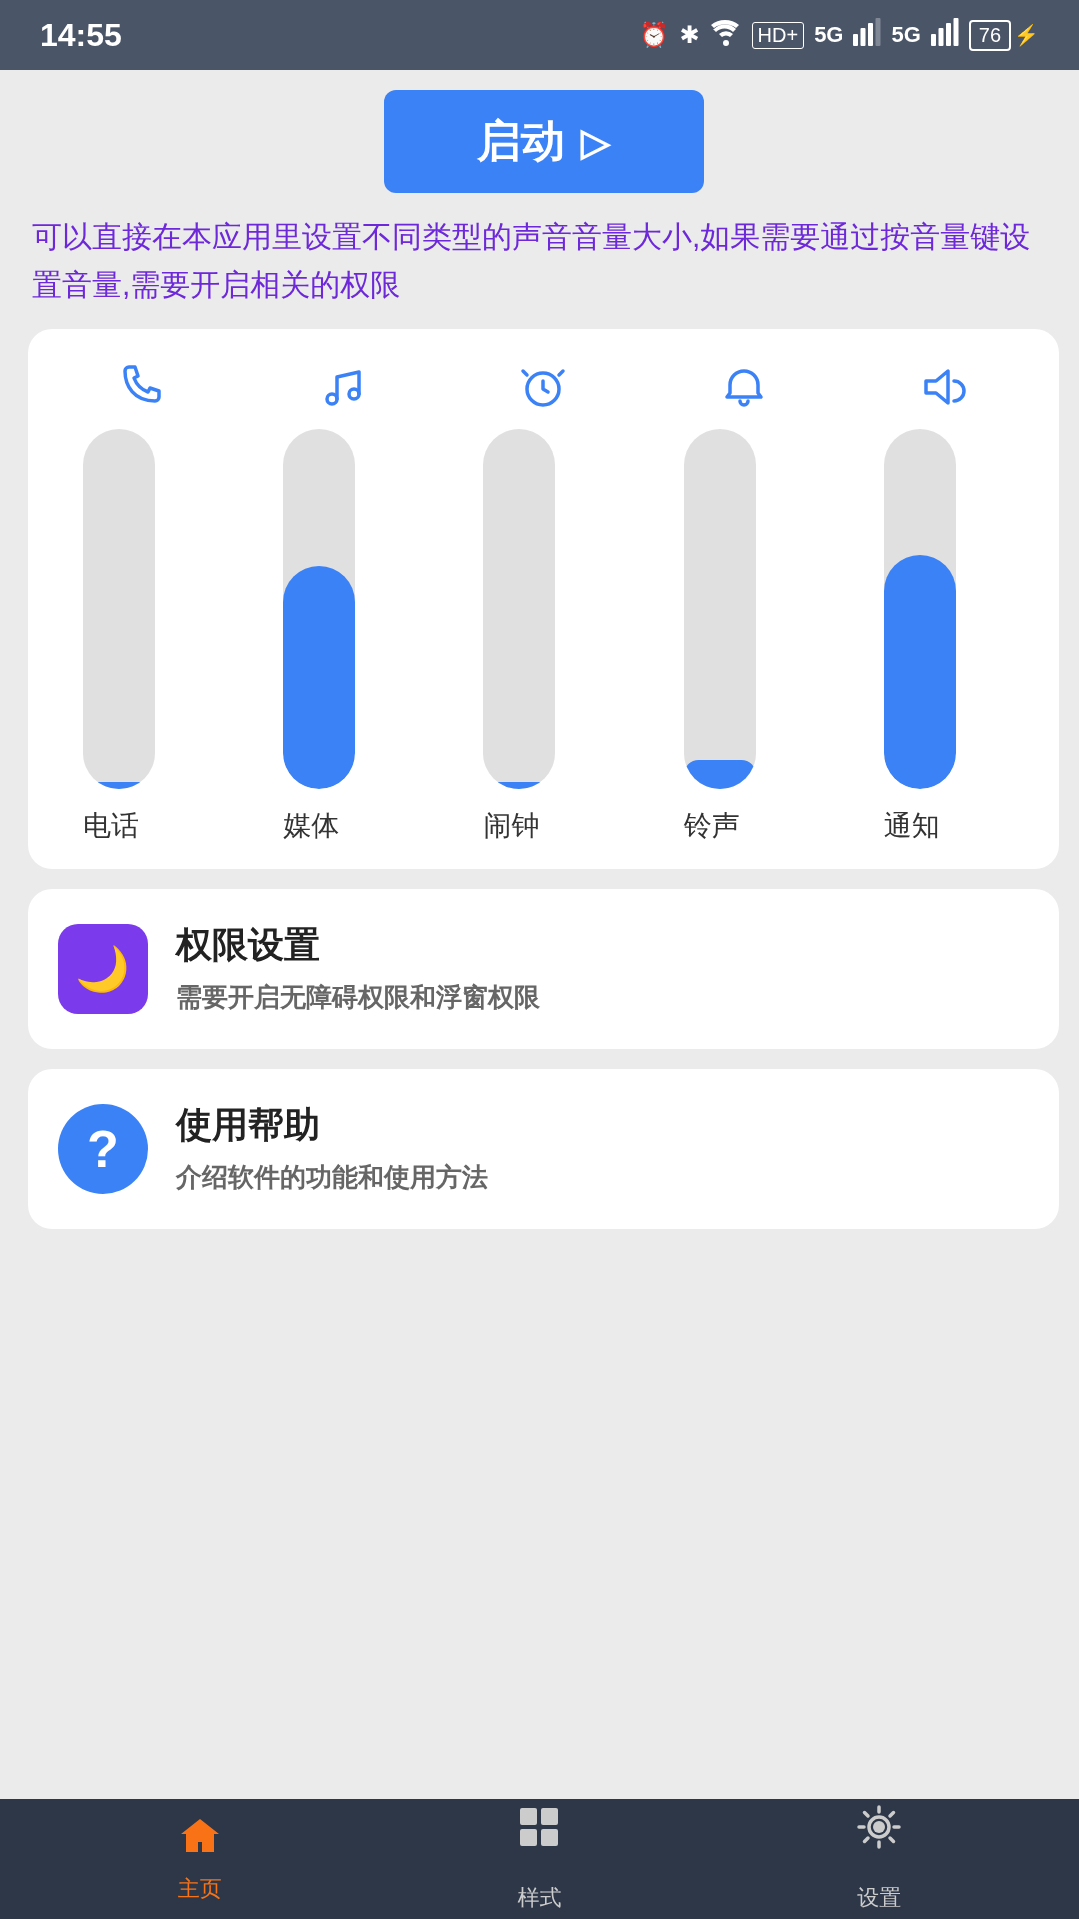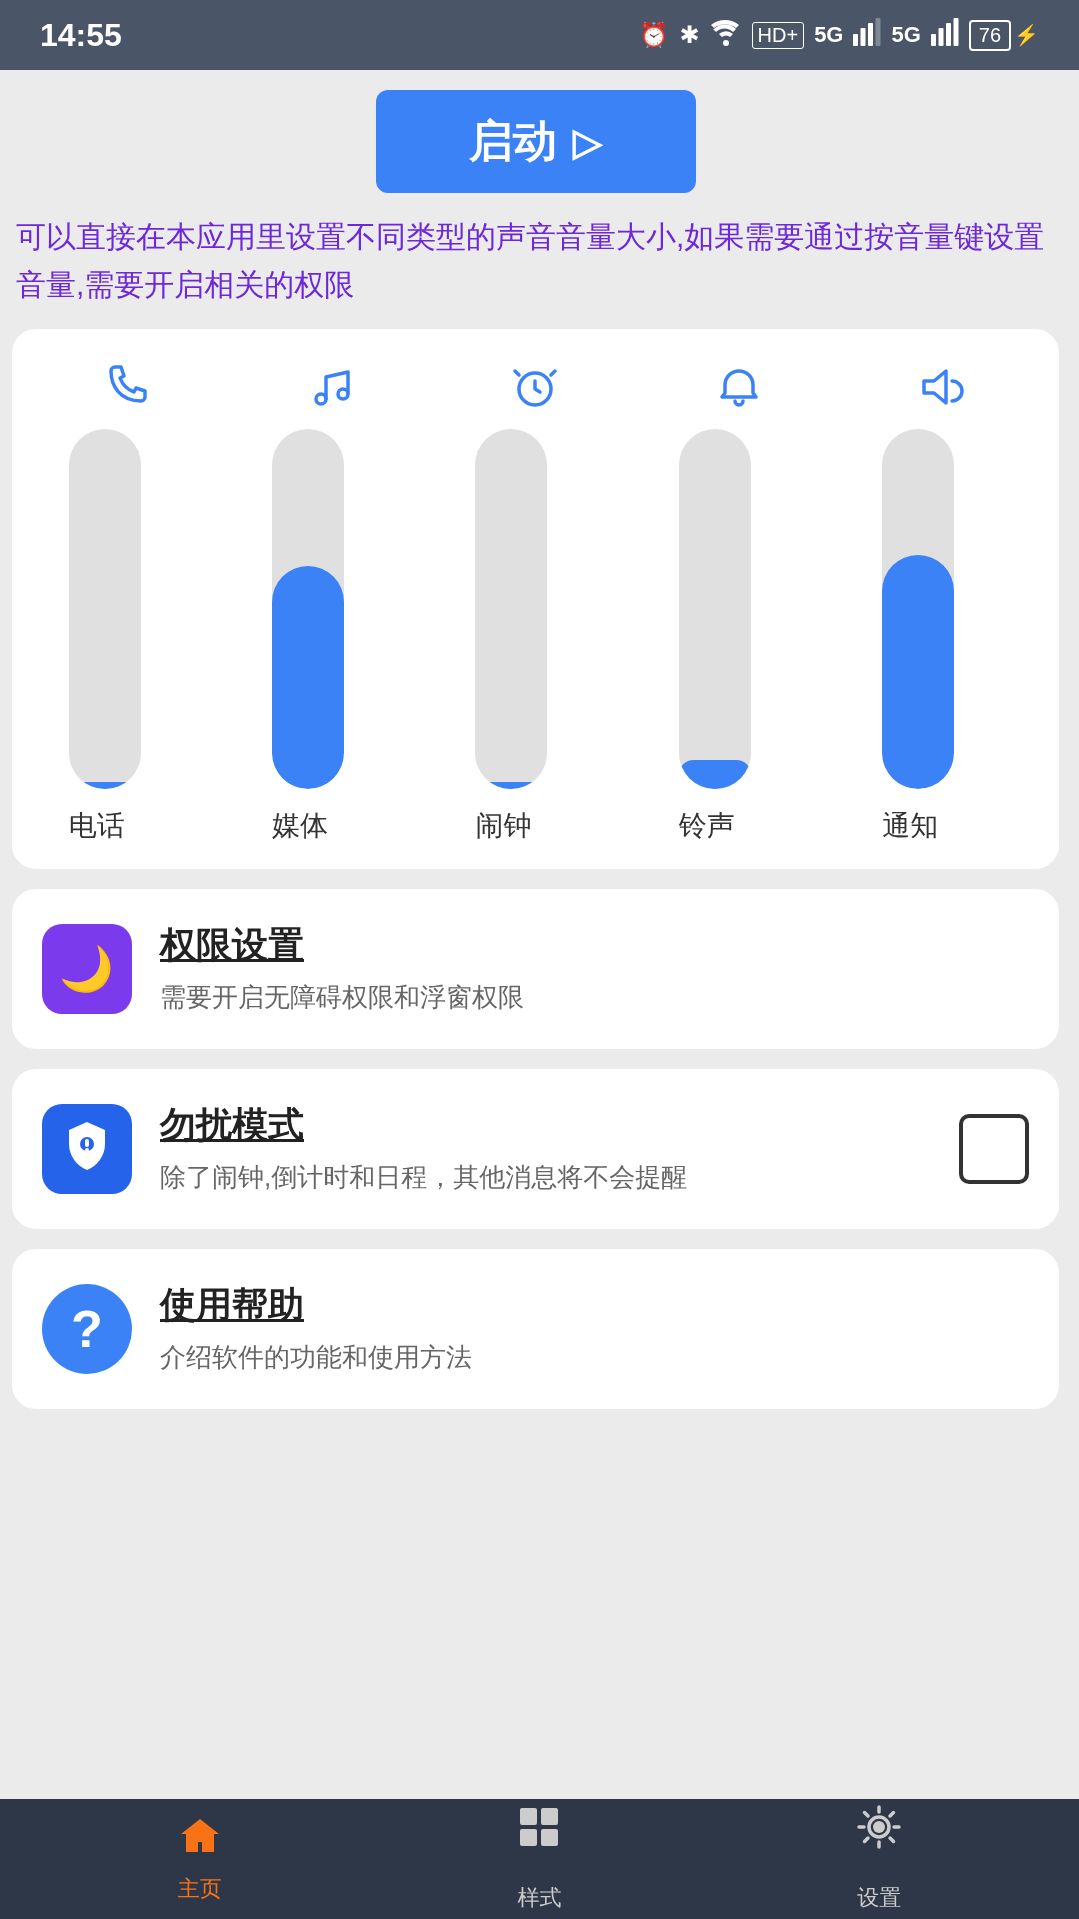--- a/index.html
+++ b/index.html
@@ -25,21 +25,21 @@
       font-size: 28px;
       font-weight: 500;
     }
     .status-bar-time { font-size: 32px; font-weight: 600; }
     .status-bar-icons { display: flex; align-items: center; gap: 10px; font-size: 24px; }
 
     
     .main-content {
       flex: 1;
       background: #ebebeb;
-      padding: 20px 20px 0 12px;
+      padding: 20px 20px 0 28px;
       display: flex;
       flex-direction: column;
       gap: 20px;
     }
 
     
     .start-button {
       background: #3b82f6;
       color: white;
       font-size: 44px;
@@ -120,22 +120,22 @@
       display: flex;
       align-items: center;
       justify-content: center;
       flex-shrink: 0;
       font-size: 44px;
     }
     .icon-purple { background: #7c3aed; }
     .icon-blue-shield { background: #2563eb; }
     .icon-blue-circle { background: #3b82f6; border-radius: 50%; }
     .settings-text { flex: 1; }
-    .settings-title { font-size: 36px; font-weight: 600; color: #222; margin-bottom: 8px; text-decoration: underline; }
-    .settings-subtitle { font-size: 26px; color: #666; line-height: 1.5; }
+    .settings-title { font-size: 36px; font-weight: 600; color: #222; margin-bottom: 8px; }
+    .settings-subtitle { font-size: 26px; color: #666; line-height: 1.5; font-weight: bold; }
     .checkbox-wrap {
       width: 70px;
       height: 70px;
       border: 4px solid #333;
       border-radius: 10px;
       flex-shrink: 0;
     }
 
     
     .bottom-nav {
@@ -285,37 +285,20 @@
   <div class="settings-card">
     <div class="settings-icon-wrap icon-purple">
       <span style="color:white;font-size:44px;">🌙</span>
     </div>
     <div class="settings-text">
       <div class="settings-title">权限设置</div>
       <div class="settings-subtitle">需要开启无障碍权限和浮窗权限</div>
     </div>
   </div>
 
-  <div class="settings-card">
-    <div class="settings-icon-wrap icon-blue-shield">
-      <span style="color:white;font-size:44px;">
-        <svg width="52" height="52" viewBox="0 0 52 52" fill="white">
-          <path d="M26 4L8 12v14c0 12 8 22 18 26 10-4 18-14 18-26V12L26 4z"></path>
-          <circle cx="26" cy="26" r="7" fill="#2563eb"></circle>
-          <rect x="24" y="21" width="4" height="8" fill="white" rx="2"></rect>
-          <circle cx="26" cy="32" r="2" fill="white"></circle>
-        </svg>
-      </span>
-    </div>
-    <div class="settings-text">
-      <div class="settings-title">勿扰模式</div>
-      <div class="settings-subtitle">除了闹钟,倒计时和日程，其他消息将不会提醒</div>
-    </div>
-    <div class="checkbox-wrap"></div>
-  </div>
 
   <div class="settings-card" style="margin-bottom: 20px;">
     <div class="settings-icon-wrap icon-blue-circle">
       <span style="color:white;font-size:52px;font-weight:900;">?</span>
     </div>
     <div class="settings-text">
       <div class="settings-title">使用帮助</div>
       <div class="settings-subtitle">介绍软件的功能和使用方法</div>
     </div>
   </div>

